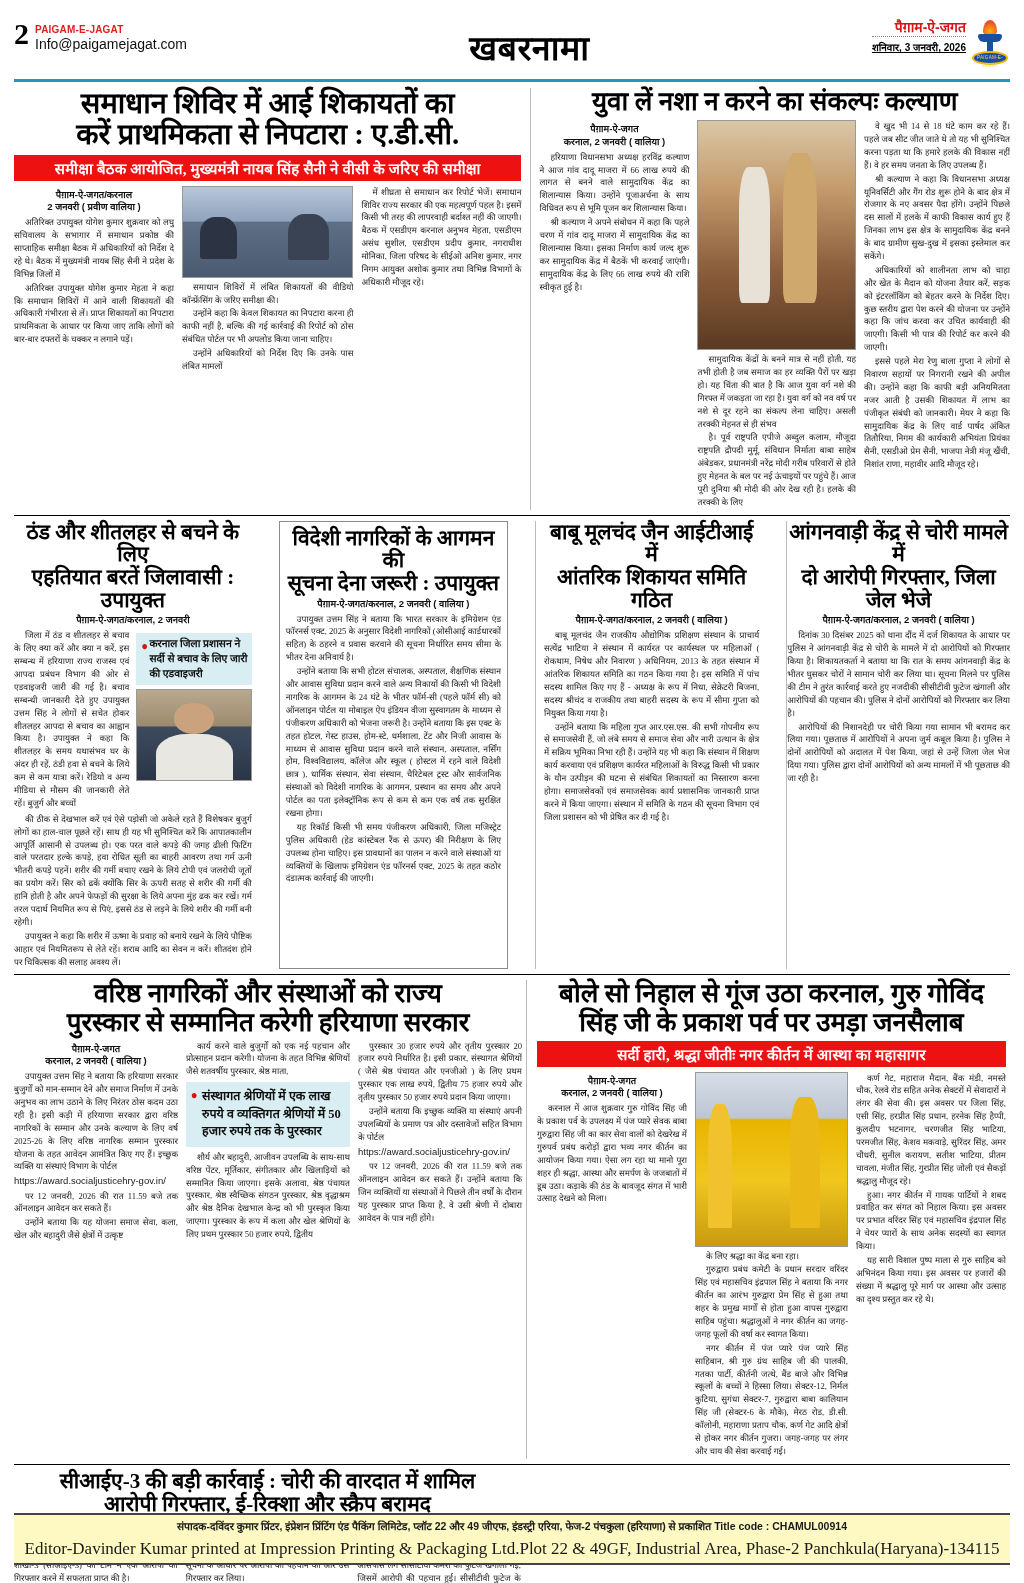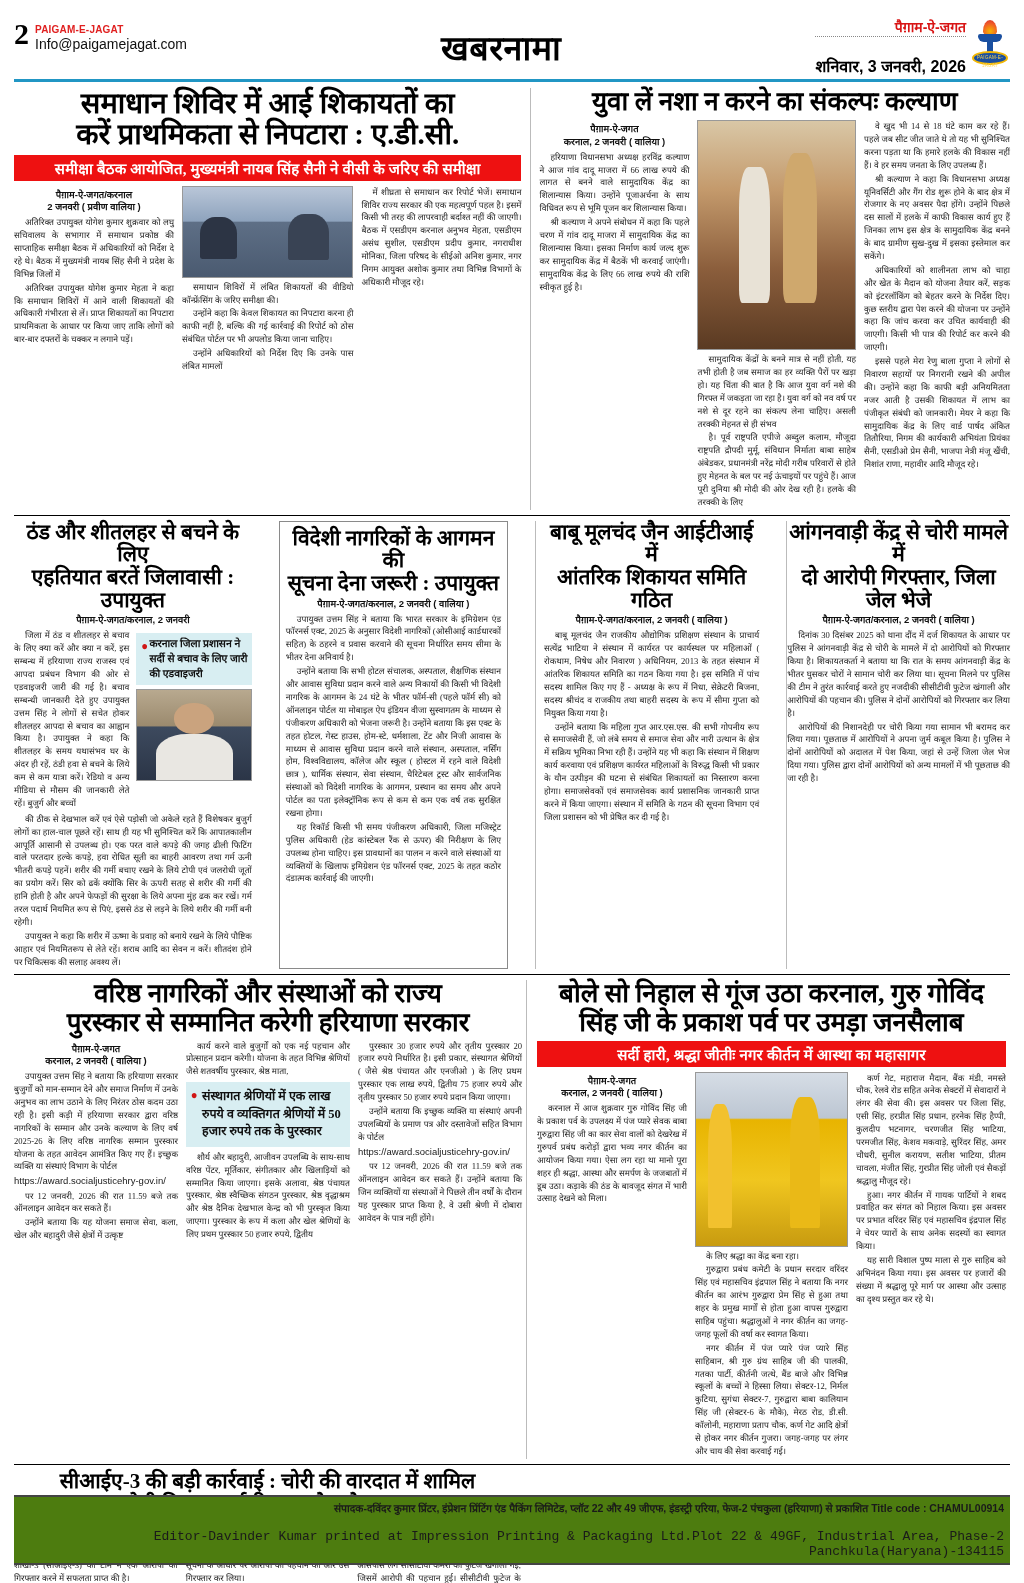--- a/index.html
+++ b/index.html
@@ -39,21 +39,21 @@
     font-family: "Liberation Serif", serif;
     font-size: 34px; font-weight: bold; color: #000;
     letter-spacing: .5px; padding-top: 10px;
   }
   .mh-right { display:flex; align-items:flex-start; gap:4px; padding-top: 6px;}
   .mh-right-txt { text-align: right; }
   .mh-logo-text {
     color:#d81515; font-size: 14px; font-weight: bold; line-height: 1.1;
     border-bottom: 1px dotted #888; padding-bottom: 1px;
   }
-  .mh-date { font-size: 16px; font-weight: bold; color:#000; margin-top: 18px;}
+  .mh-date { font-size: 10px; font-weight: bold; color:#000; margin-top: 3px; text-decoration: underline;}
   .torch {
     width: 40px; height: 46px; position: relative;
   }
   .torch .flame {
     position:absolute; left: 13px; top: 0px; width: 14px; height: 16px;
     background: radial-gradient(circle at 50% 70%, #f7b500 0%, #f05a28 60%, #d32f2f 100%);
     border-radius: 50% 50% 40% 40% / 70% 70% 30% 30%;
   }
   .torch .cup {
     position:absolute; left: 8px; top: 14px; width: 24px; height: 8px;
@@ -167,25 +167,25 @@
 
   
   .boxed { border: 1px solid #8a8a8a; padding: 5px 6px; }
 
   .cols { display:flex; gap: 9px; }
   .col { flex:1; }
 
   
   .footer {
     position:absolute; left:14px; right:14px; bottom: 18px;
-    background:#4d7c0f; border-top: 2px solid #444; border-bottom: 2px solid #444;
-    text-align:right; padding: 4px 6px;
+    background:#fef9c3; border-top: 2px solid #444; border-bottom: 2px solid #444;
+    text-align:center; padding: 4px 6px;
   }
   .footer .f1 { font-size: 10.5px; color:#1a1a1a; font-weight:600;}
-  .footer .f2 { font-size: 13px; color:#1a1a1a; font-family:Liberation Mono, monospace; margin-top:14px;}
+  .footer .f2 { font-size: 17px; color:#1a1a1a; font-family:Liberation Serif, serif; margin-top:6px;}
 </style>
 </head>
 <body>
 
 <div class="page">
 
   <div class="masthead">
     <div class="mh-left">
       <div class="mh-pageno">2</div>
       <div class="mh-brandblock">

